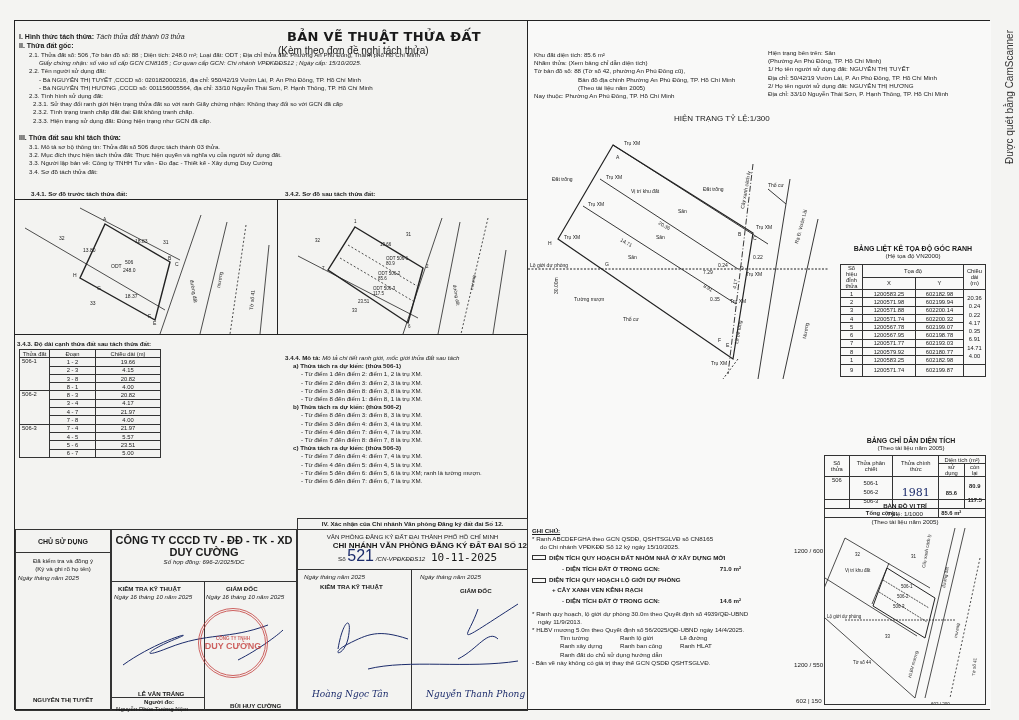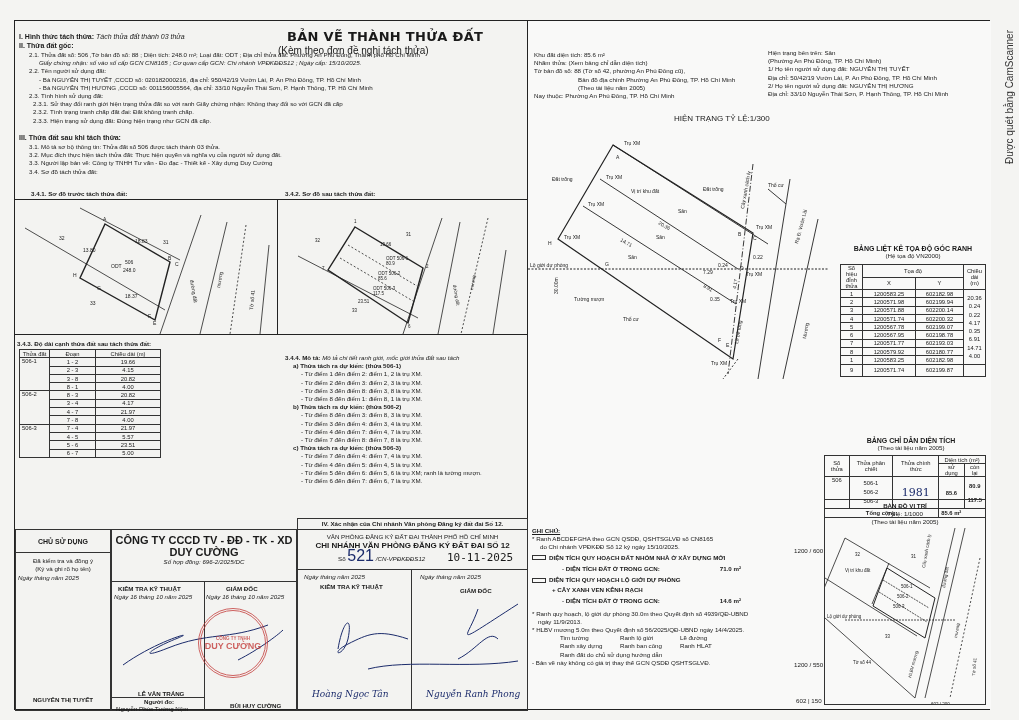--- a/index.html
+++ b/index.html
@@ -23,21 +23,21 @@
   .stamp { position: absolute; border-radius: 50%; border: 3px double #c0302f; color: #c0302f; opacity: 0.75; text-align: center; font-size: 6px; font-weight: bold; display:flex; align-items:center; justify-content:center; flex-direction: column; }
 </style>
 </head>
 <body>
 
 <div class="watermark">Được quét bằng CamScanner</div>
 
 <div class="page">
 
   <div class="left">
-    <div class="abs h1" style="left:272px;top:8px;">BẢN VẼ THÀNH THỬA ĐẤT</div>
+    <div class="abs h1" style="left:272px;top:8px;">BẢN VẼ THUẬT THỬA ĐẤT</div>
     <div class="abs h2" style="left:263px;top:24px;">(Kèm theo đơn đề nghị tách thửa)</div>
 
     <div class="abs t" style="left:4px;top:12px;font-size:7px;">
       <span class="b">I. Hình thức tách thửa:</span>
       <span class="it">Tách thửa đất thành 03 thửa</span>
     </div>
     <div class="abs sec" style="left:4px;top:21px;">II. Thửa đất gốc:</div>
 
     <div class="abs" style="left:14px;top:30px;">
       <div class="t">2.1. Thửa đất số: 506 ,Tờ bản đồ số: 88 ; Diện tích: 248.0 m²; Loại đất: ODT ; Địa chỉ thửa đất: Phường An Phú Đông, Thành phố Hồ Chí Minh</div>
@@ -239,38 +239,38 @@
       <div class="abs t b" style="left:26px;top:160px">LÊ VĂN TRÁNG</div>
       <div class="abs" style="left:0;top:167px;width:92px;border-top:1px solid #333"></div>
       <div class="abs t b" style="left:32px;top:168px">Người đo:</div>
       <div class="abs t" style="left:4px;top:175px">Nguyễn Phúc Tường Nệm</div>
       <div class="abs t b" style="left:118px;top:172px">BÙI HUY CƯỜNG</div>
     </div>
 
     <div class="abs panel" style="left:282px;top:497px;width:231px;height:193px;">
       <div class="t b" style="text-align:center;border-bottom:1px solid #333;padding:1px 0;">IV. Xác nhận của Chi nhánh Văn phòng Đăng ký đất đai Số 12.</div>
       <div class="t" style="text-align:center;margin-top:3px">VĂN PHÒNG ĐĂNG KÝ ĐẤT ĐAI THÀNH PHỐ HỒ CHÍ MINH</div>
-      <div class="b" style="text-align:center;font-size:8px;white-space:nowrap">CHI NHÁNH VĂN PHÒNG ĐĂNG KÝ ĐẤT ĐAI SỐ 12</div>
+      <div class="b" style="text-align:right;font-size:8px;white-space:nowrap">CHI NHÁNH VĂN PHÒNG ĐĂNG KÝ ĐẤT ĐAI SỐ 12</div>
       <div class="t" style="text-align:left;padding-left:40px;margin-top:2px">
         <span>Số</span>
         <span style="font-size:16px;color:#1b2b6b">521</span>
         <span class="it">/CN-VPĐKĐĐS12</span>
-        <span style="font-size:11px;margin-left:20px;font-family:'DejaVu Sans Mono',monospace">10-11-2025</span>
+        <span style="font-size:11px;margin-left:4px;font-family:'DejaVu Sans Mono',monospace">10-11-2025</span>
       </div>
       <div class="abs" style="left:0;top:50px;width:100%;border-top:1px solid #333"></div>
       <div class="abs" style="left:113px;top:50px;height:142px;border-left:1px solid #333"></div>
       <div class="abs t it" style="left:6px;top:54px">Ngày      tháng      năm 2025</div>
       <div class="abs t it" style="left:122px;top:54px">Ngày      tháng      năm 2025</div>
       <div class="abs t b" style="left:22px;top:64px">KIỂM TRA KỸ THUẬT</div>
       <div class="abs t b" style="left:162px;top:68px">GIÁM ĐỐC</div>
       <svg class="abs" style="left:10px;top:80px" width="215" height="80">
         <path d="M30,50 C35,20 45,15 40,40 C35,60 20,55 40,45 C60,35 70,30 100,40 M170,10 C160,40 140,50 210,5 M150,60 C170,50 180,30 190,40 M60,70 C100,60 160,70 210,62" stroke="#1b2b6b" stroke-width="1" fill="none"></path>
       </svg>
       <div class="abs it" style="left:14px;top:170px;font-family:'DejaVu Serif',serif;font-size:9px;color:#1b2b6b">Hoàng Ngọc Tân</div>
-      <div class="abs it" style="left:128px;top:170px;font-family:'DejaVu Serif',serif;font-size:9px;color:#1b2b6b;white-space:nowrap">Nguyễn Ranh Phong</div>
+      <div class="abs it" style="left:128px;top:170px;font-family:'DejaVu Serif',serif;font-size:9px;color:#1b2b6b;white-space:nowrap">Nguyễn Thanh Phong</div>
     </div>
   </div>
 
   <div class="right">
     <div class="abs" style="left:6px;top:30px;">
       <div class="t">Khu đất diện tích: 85.6 m²</div>
       <div class="t">Nhãm thửa: (Xem bảng chỉ dẫn diện tích)</div>
       <div class="t">Tờ bản đồ số: 88 (Tờ số 42, phường An Phú Đông cũ),</div>
       <div class="t" style="padding-left:44px">Bản đồ địa chính Phường An Phú Đông, TP. Hồ Chí Minh</div>
       <div class="t" style="padding-left:44px">(Theo tài liệu năm 2005)</div>

